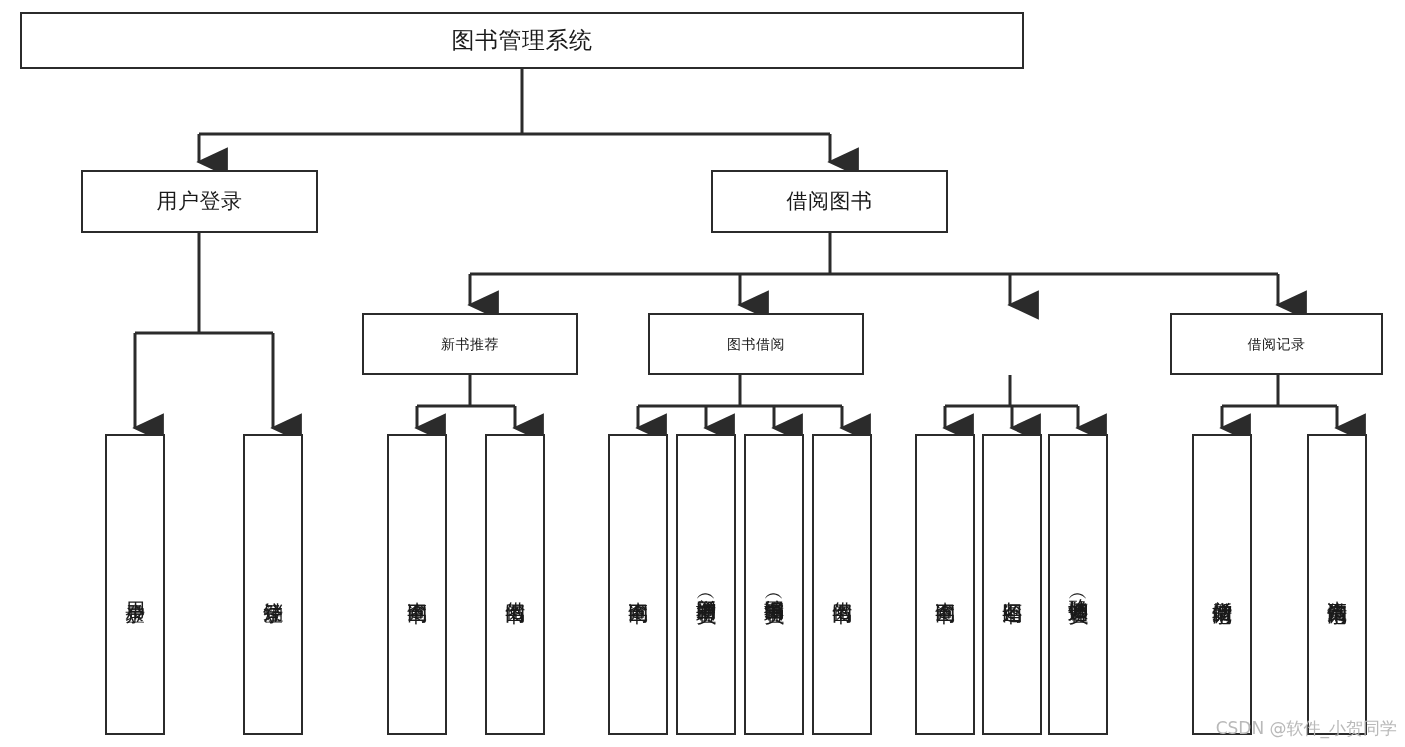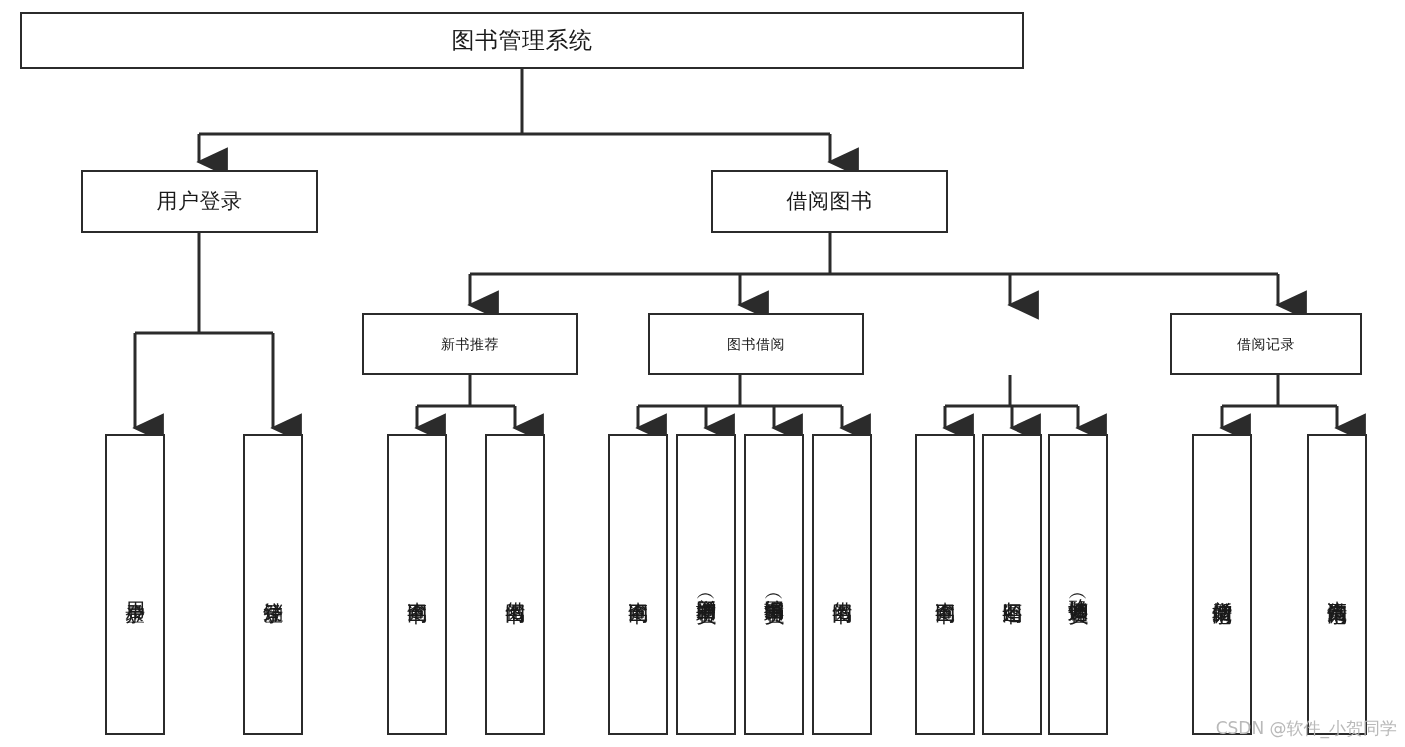--- a/index.html
+++ b/index.html
@@ -144,21 +144,21 @@
 
   <div class="node level3" style="left:362px; top:313px; width:216px; height:62px;">
     <span class="label-h">新书推荐</span>
   </div>
 
   <div class="node level3" style="left:632px; top:313px; width:216px; height:62px;margin-left:16px;">
     <span class="label-h">图书借阅</span>
   </div>
 
 
-  <div class="node level3" style="left:1170px; top:313px; width:192px; height:62px;">
+  <div class="node level3" style="left:1170px; top:313px; width:213px; height:62px;">
     <span class="label-h">借阅记录</span>
   </div>
 
   <div class="node leaf" style="left:105px; top:434px; width:60px; height:301px;">
     <div class="leaf-inner">
       <span class="label-v">用户登录</span>
     </div>
   </div>
 
   <div class="node leaf" style="left:243px; top:434px; width:60px; height:301px;">

